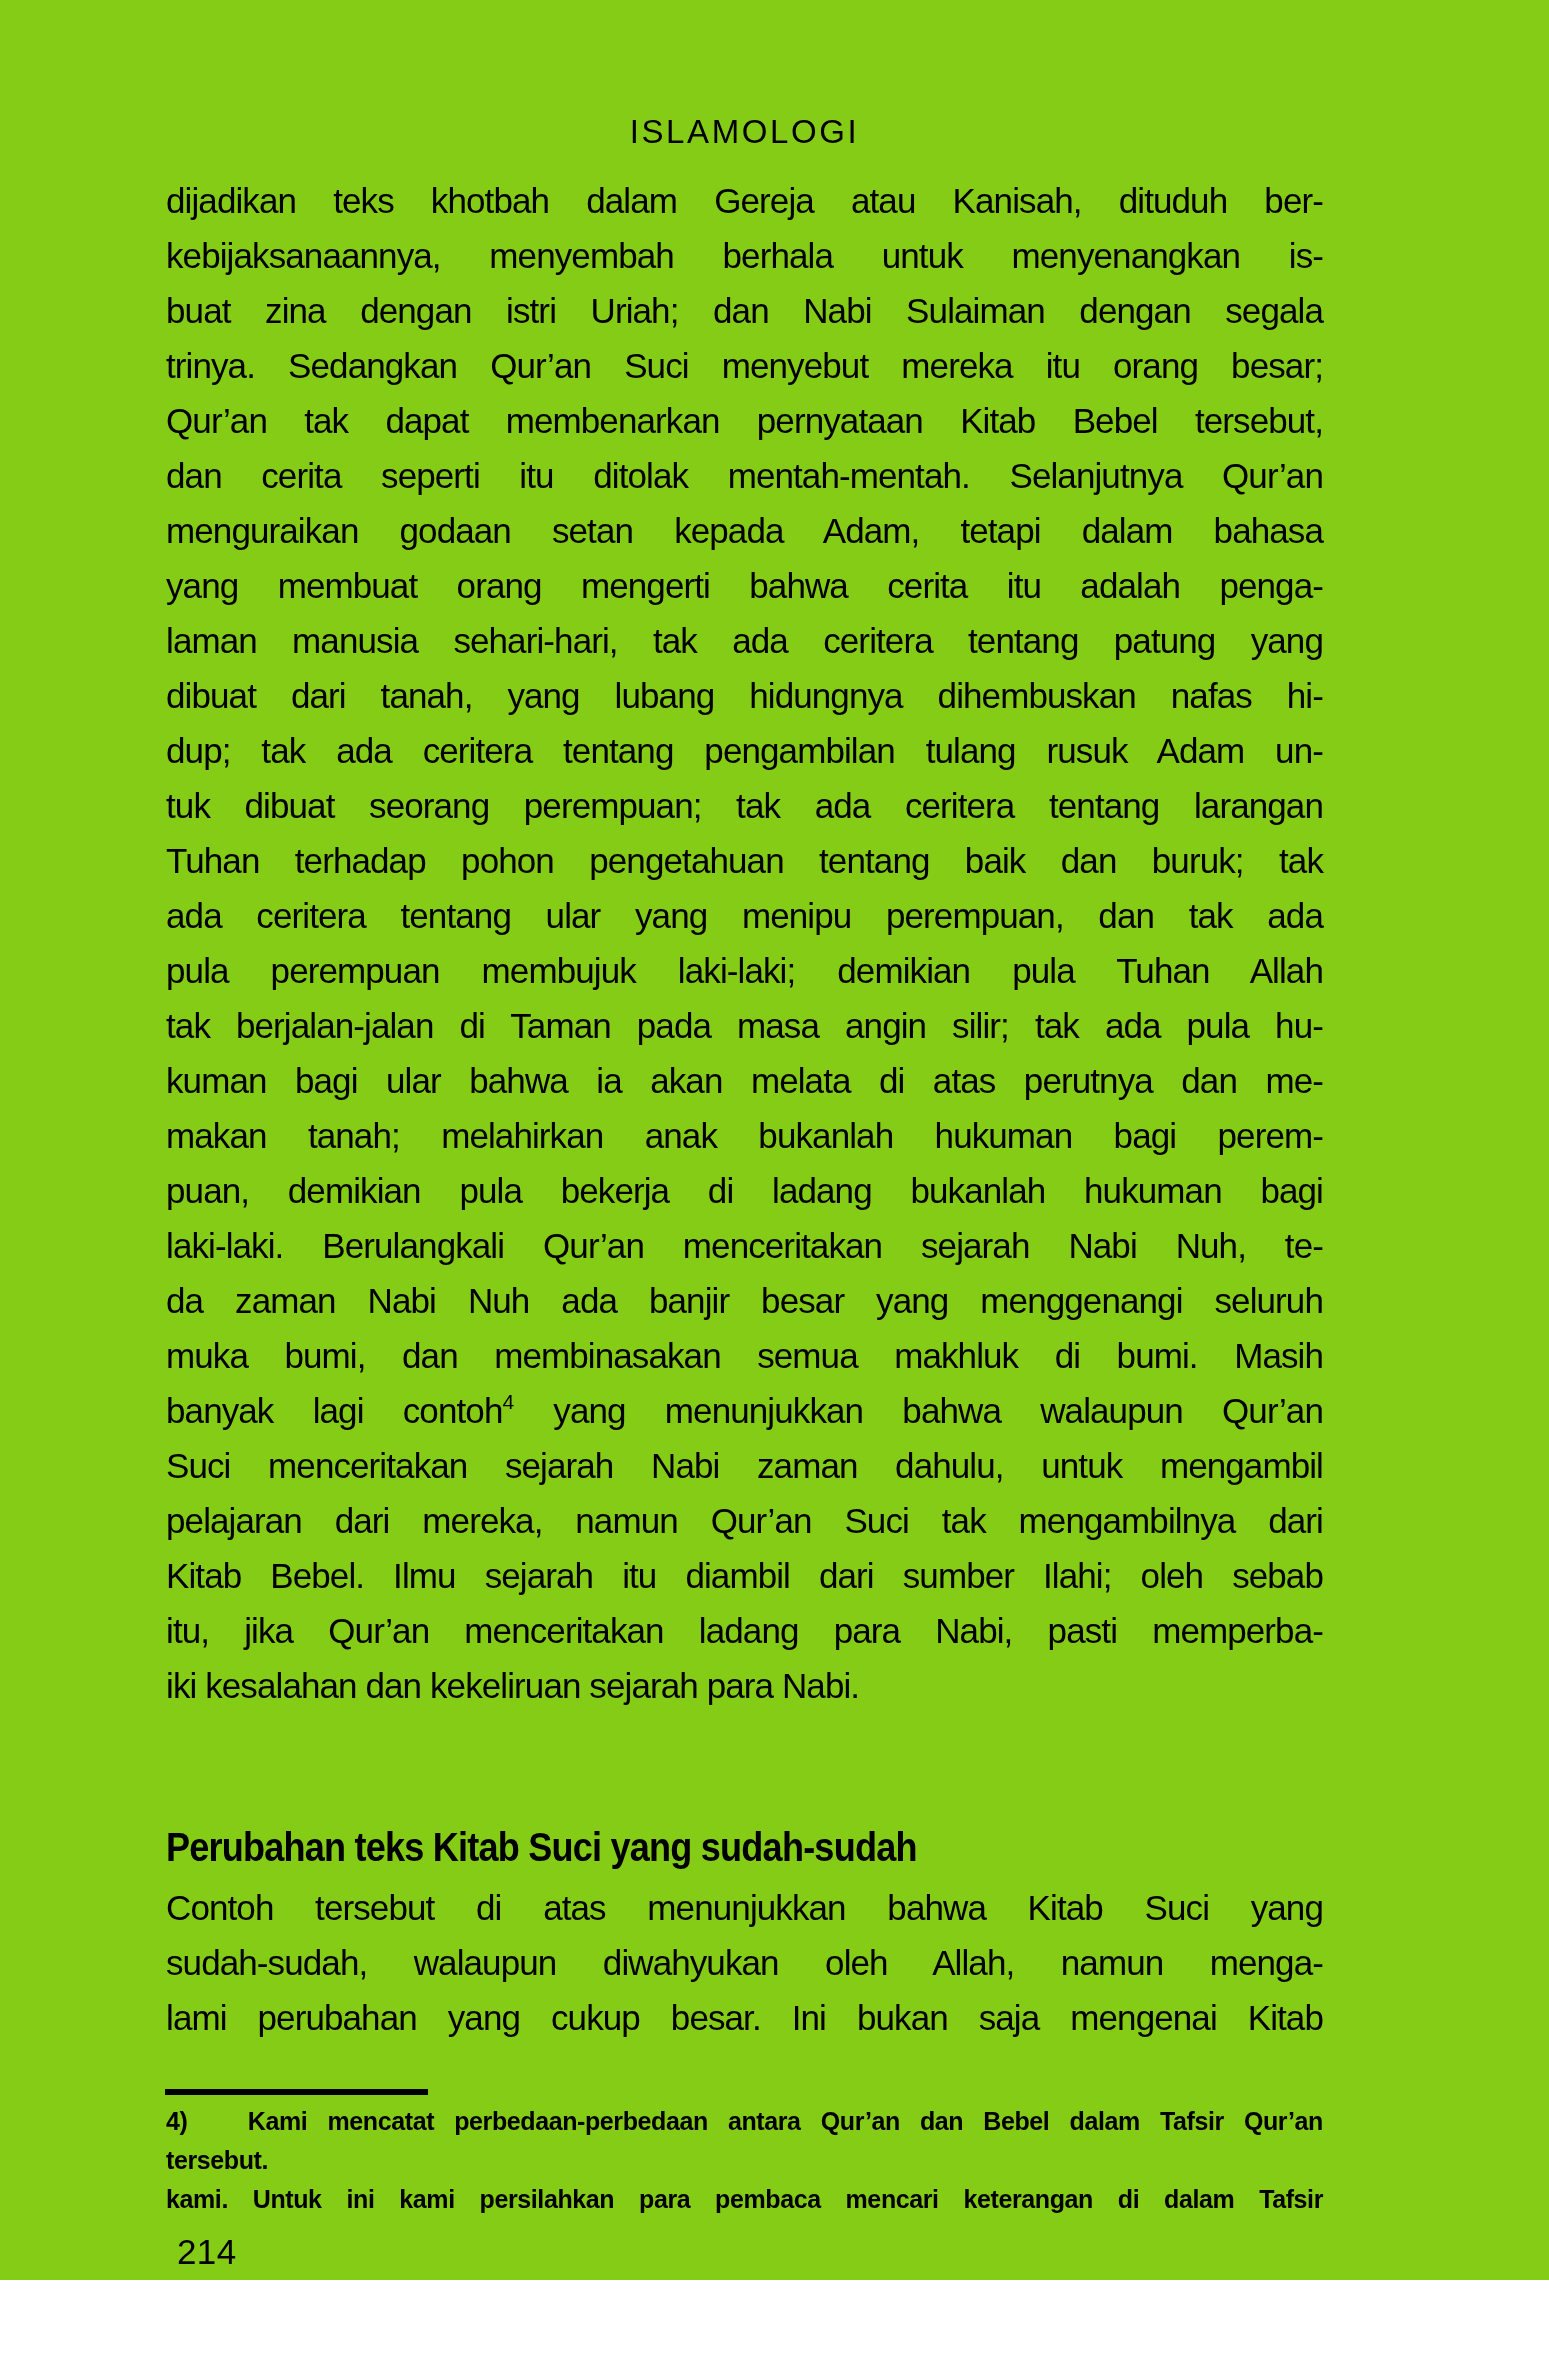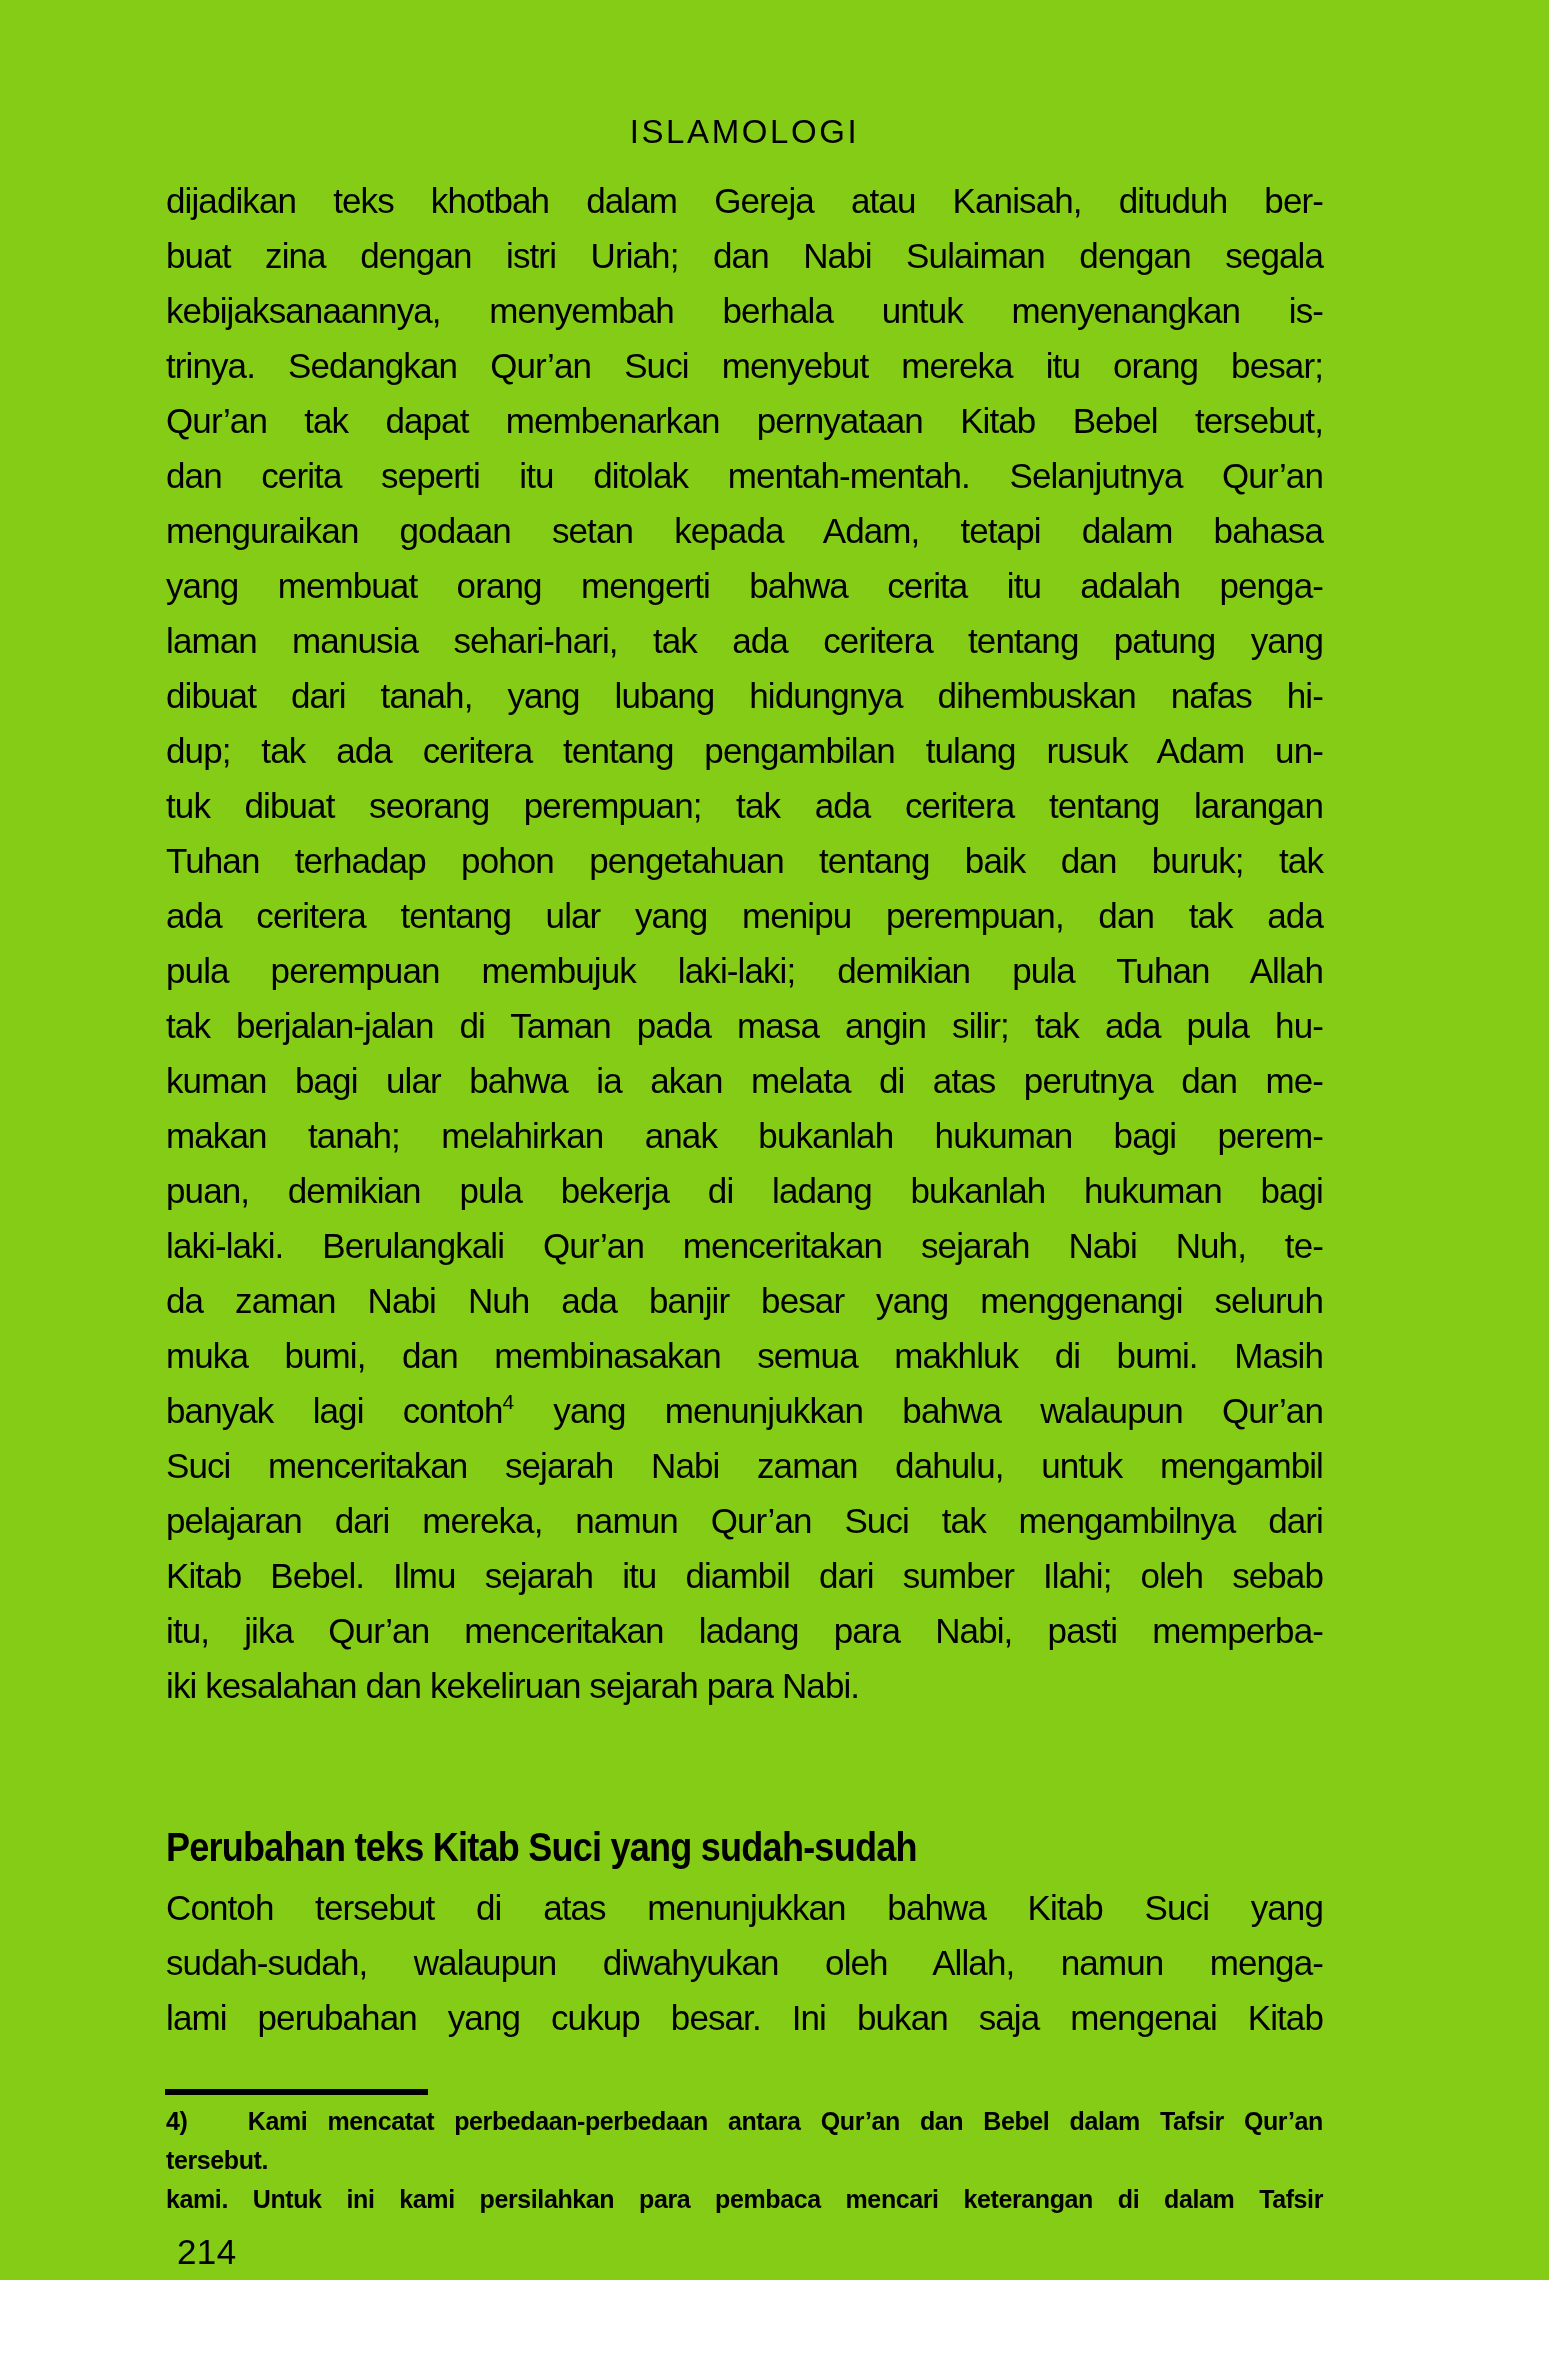--- a/index.html
+++ b/index.html
@@ -117,22 +117,22 @@
 </style>
 </head>
 <body>
 
 <div class="page">
 
   <div class="running-head">ISLAMOLOGI</div>
 
   <div class="text-col p1">
     <div class="line">dijadikan teks khotbah dalam Gereja atau Kanisah, dituduh ber-</div>
+    <div class="line">kebijaksanaannya, menyembah berhala untuk menyenangkan is-</div>
     <div class="line">buat zina dengan istri Uriah; dan Nabi Sulaiman dengan segala</div>
-    <div class="line">kebijaksanaannya, menyembah berhala untuk menyenangkan is-</div>
     <div class="line">trinya. Sedangkan Qur’an Suci menyebut mereka itu orang besar;</div>
     <div class="line">Qur’an tak dapat membenarkan pernyataan Kitab Bebel tersebut,</div>
     <div class="line">dan cerita seperti itu ditolak mentah-mentah. Selanjutnya Qur’an</div>
     <div class="line">menguraikan godaan setan kepada Adam, tetapi dalam bahasa</div>
     <div class="line">yang membuat orang mengerti bahwa cerita itu adalah penga-</div>
     <div class="line">laman manusia sehari-hari, tak ada ceritera tentang patung yang</div>
     <div class="line">dibuat dari tanah, yang lubang hidungnya dihembuskan nafas hi-</div>
     <div class="line">dup; tak ada ceritera tentang pengambilan tulang rusuk Adam un-</div>
     <div class="line">tuk dibuat seorang perempuan; tak ada ceritera tentang larangan</div>
     <div class="line">Tuhan terhadap pohon pengetahuan tentang baik dan buruk; tak</div>

